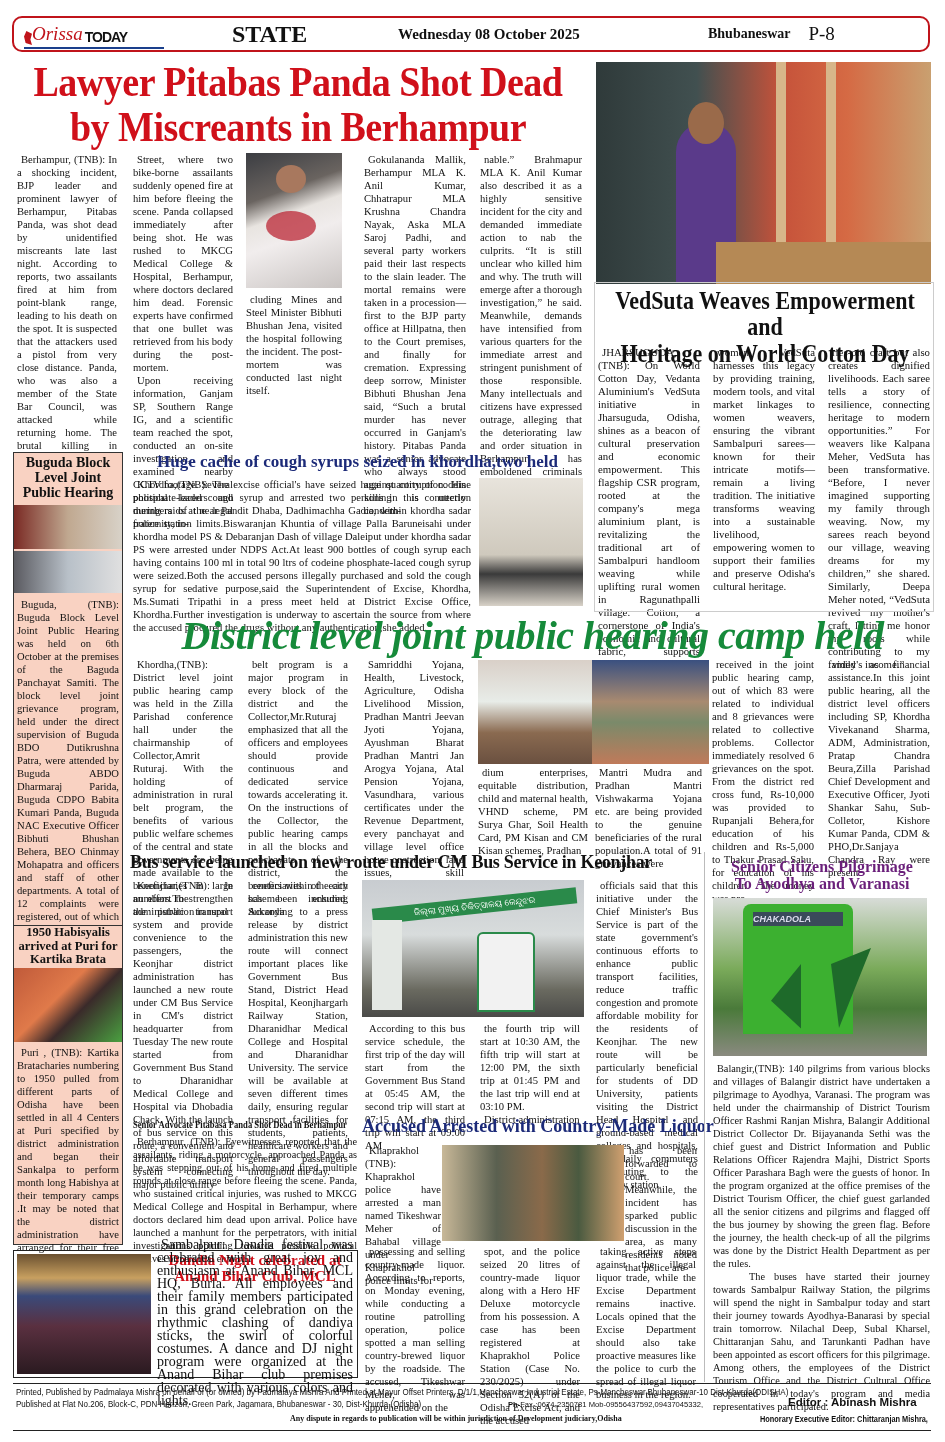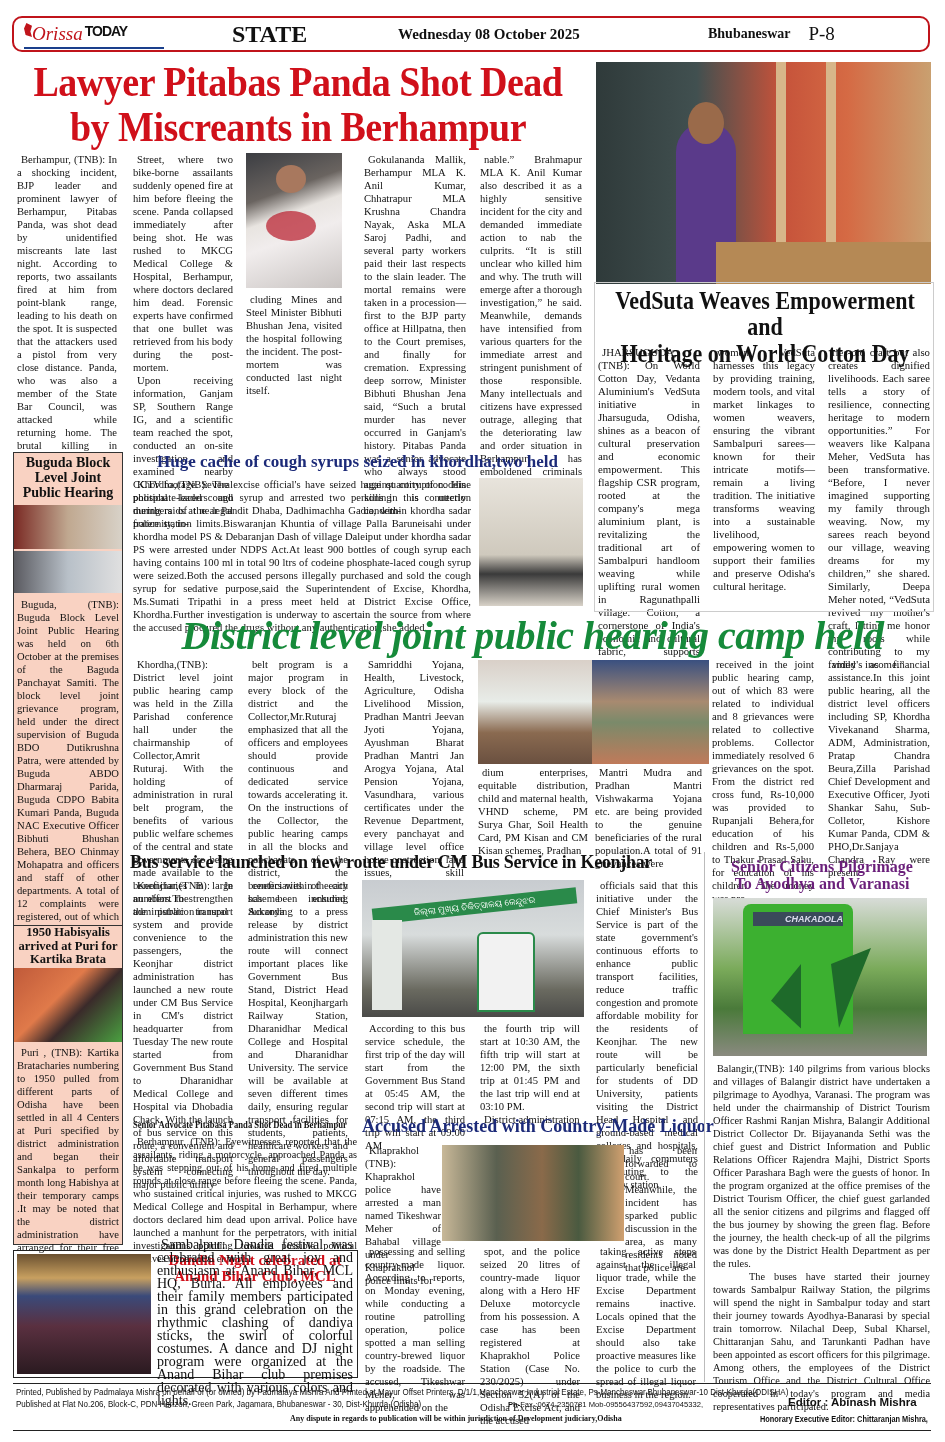--- a/index.html
+++ b/index.html
@@ -1,19 +1,19 @@
 <!DOCTYPE html>
 <html><head>
 <meta charset="utf-8">
 <style>
 *{box-sizing:border-box;margin:0;padding:0}
 body{width:945px;height:1442px;background:#fff;font-family:"Liberation Serif","DejaVu Serif",serif;color:#111;position:relative;overflow:hidden}
 .abs{position:absolute}
 .masthead{left:12px;top:16px;width:918px;height:36px;border:2px solid #c0141b;border-radius:10px;display:flex;align-items:center;padding:0 10px}
-.logo{display:flex;align-items:flex-start;width:150px;position:relative}
+.logo{display:flex;align-items:flex-end;width:150px;position:relative}
 .logo .o1{font-family:"Liberation Serif",serif;font-style:italic;color:#c0141b;font-size:19px}
 .logo .o2{font-family:"Liberation Sans",sans-serif;font-weight:bold;color:#111;font-size:14px;letter-spacing:-1px;margin-left:2px}
 .logo .bar{position:absolute;left:0;bottom:-4px;width:140px;height:2px;background:#1a3f8c}
 .mh-section{font-weight:bold;font-size:24px;margin-left:58px;width:130px}
 .mh-date{font-weight:bold;font-size:15px;margin-left:36px;width:270px}
 .mh-city{font-weight:bold;font-size:14px;margin-left:40px}
 .mh-page{font-size:19px;margin-left:18px}
 .headline-red{color:#d0101a;font-weight:bold;text-align:center;line-height:1.05}
 .col{position:absolute;font-size:10.6px;line-height:13px;text-align:justify}
 .col p{text-indent:4px}
@@ -181,21 +181,21 @@
 <div class="col" style="left:596px;top:1245px;width:100px">
     <p>taking active steps against the illegal liquor trade, while the Excise Department remains inactive. Locals opined that the Excise Department should also take proactive measures like the police to curb the spread of illegal liquor business in the region.</p>
   </div>
 
 <div class="abs h-dark" style="left:708px;top:858px;width:228px;font-size:16px;color:#6a1f7a">
   <div>Senior Citizens Pilgrimage</div>
   <div>To Ayodhya and Varanasi</div>
 </div>
 <div class="photo" style="left:713px;top:898px;width:214px;height:158px;background:linear-gradient(180deg,#d8dcd8,#7aaa5a 45%,#4a7a3a 70%,#8a8a80)">
   <div style="position:absolute;left:30px;top:6px;width:110px;height:130px;background:#3cb030;border-radius:8px 8px 0 0"></div>
-  <div style="position:absolute;left:40px;top:14px;width:90px;height:14px;background:#3a4a5a;color:#dde;font-size:9px;font-weight:bold;font-style:italic;text-align:right;line-height:14px;font-family:'Liberation Sans',sans-serif">CHAKADOLA</div>
+  <div style="position:absolute;left:40px;top:14px;width:90px;height:14px;background:#3a4a5a;color:#dde;font-size:9px;font-weight:bold;font-style:italic;text-align:left;line-height:14px;font-family:'Liberation Sans',sans-serif">CHAKADOLA</div>
   <div style="position:absolute;left:58px;top:66px;width:30px;height:92px;background:#1e6a2a;clip-path:polygon(100% 0,100% 70%,0 40%)"></div>
   <div style="position:absolute;left:118px;top:50px;width:40px;height:80px;background:#1e6a2a;clip-path:polygon(0 20%,100% 0,20% 100%)"></div>
 </div>
 <div class="col" style="left:713px;top:1062px;width:217px;font-size:10.3px">
   <p>Balangir,(TNB): 140 pilgrims from various blocks and villages of Balangir district have undertaken a pilgrimage to Ayodhya, Varanasi. The program was held under the chairmanship of District Tourism Officer Rashmi Ranjan Mishra, Balangir Additional District Collector Dr. Bijayananda Sethi was the chief guest and District Information and Public Relations Officer Rajendra Majhi, District Sports Officer Parashara Bagh were the guests of honor. In the program organized at the office premises of the District Tourism Officer, the chief guest garlanded all the senior citizens and pilgrims and flagged off the bus journey by showing the green flag. Before the journey, the health check-up of all the pilgrims was done by the District Health Department as per the rules.</p>
   <p style="text-indent:36px">The buses have started their journey towards Sambalpur Railway Station, the pilgrims will spend the night in Sambalpur today and start their journey towards Ayodhya-Banarasi by special train tomorrow. Nilachal Deep, Subal Kharsel, Chittaranjan Sahu, and Tarunkanti Padhan have been appointed as escort officers for this pilgrimage. Among others, the employees of the District Tourism Office and the District Cultural Office cooperated in today's program and media representatives participated.</p>
 </div>
 
 <div class="abs" style="left:13px;top:1250px;width:345px;height:128px;border:1px solid #222"></div>
 <div class="photo" style="left:17px;top:1254px;width:134px;height:120px;background:linear-gradient(180deg,#6a5030,#c8a060 20%,#3a4a7a 35%,#5a3040 60%,#2a1a20)"></div>

